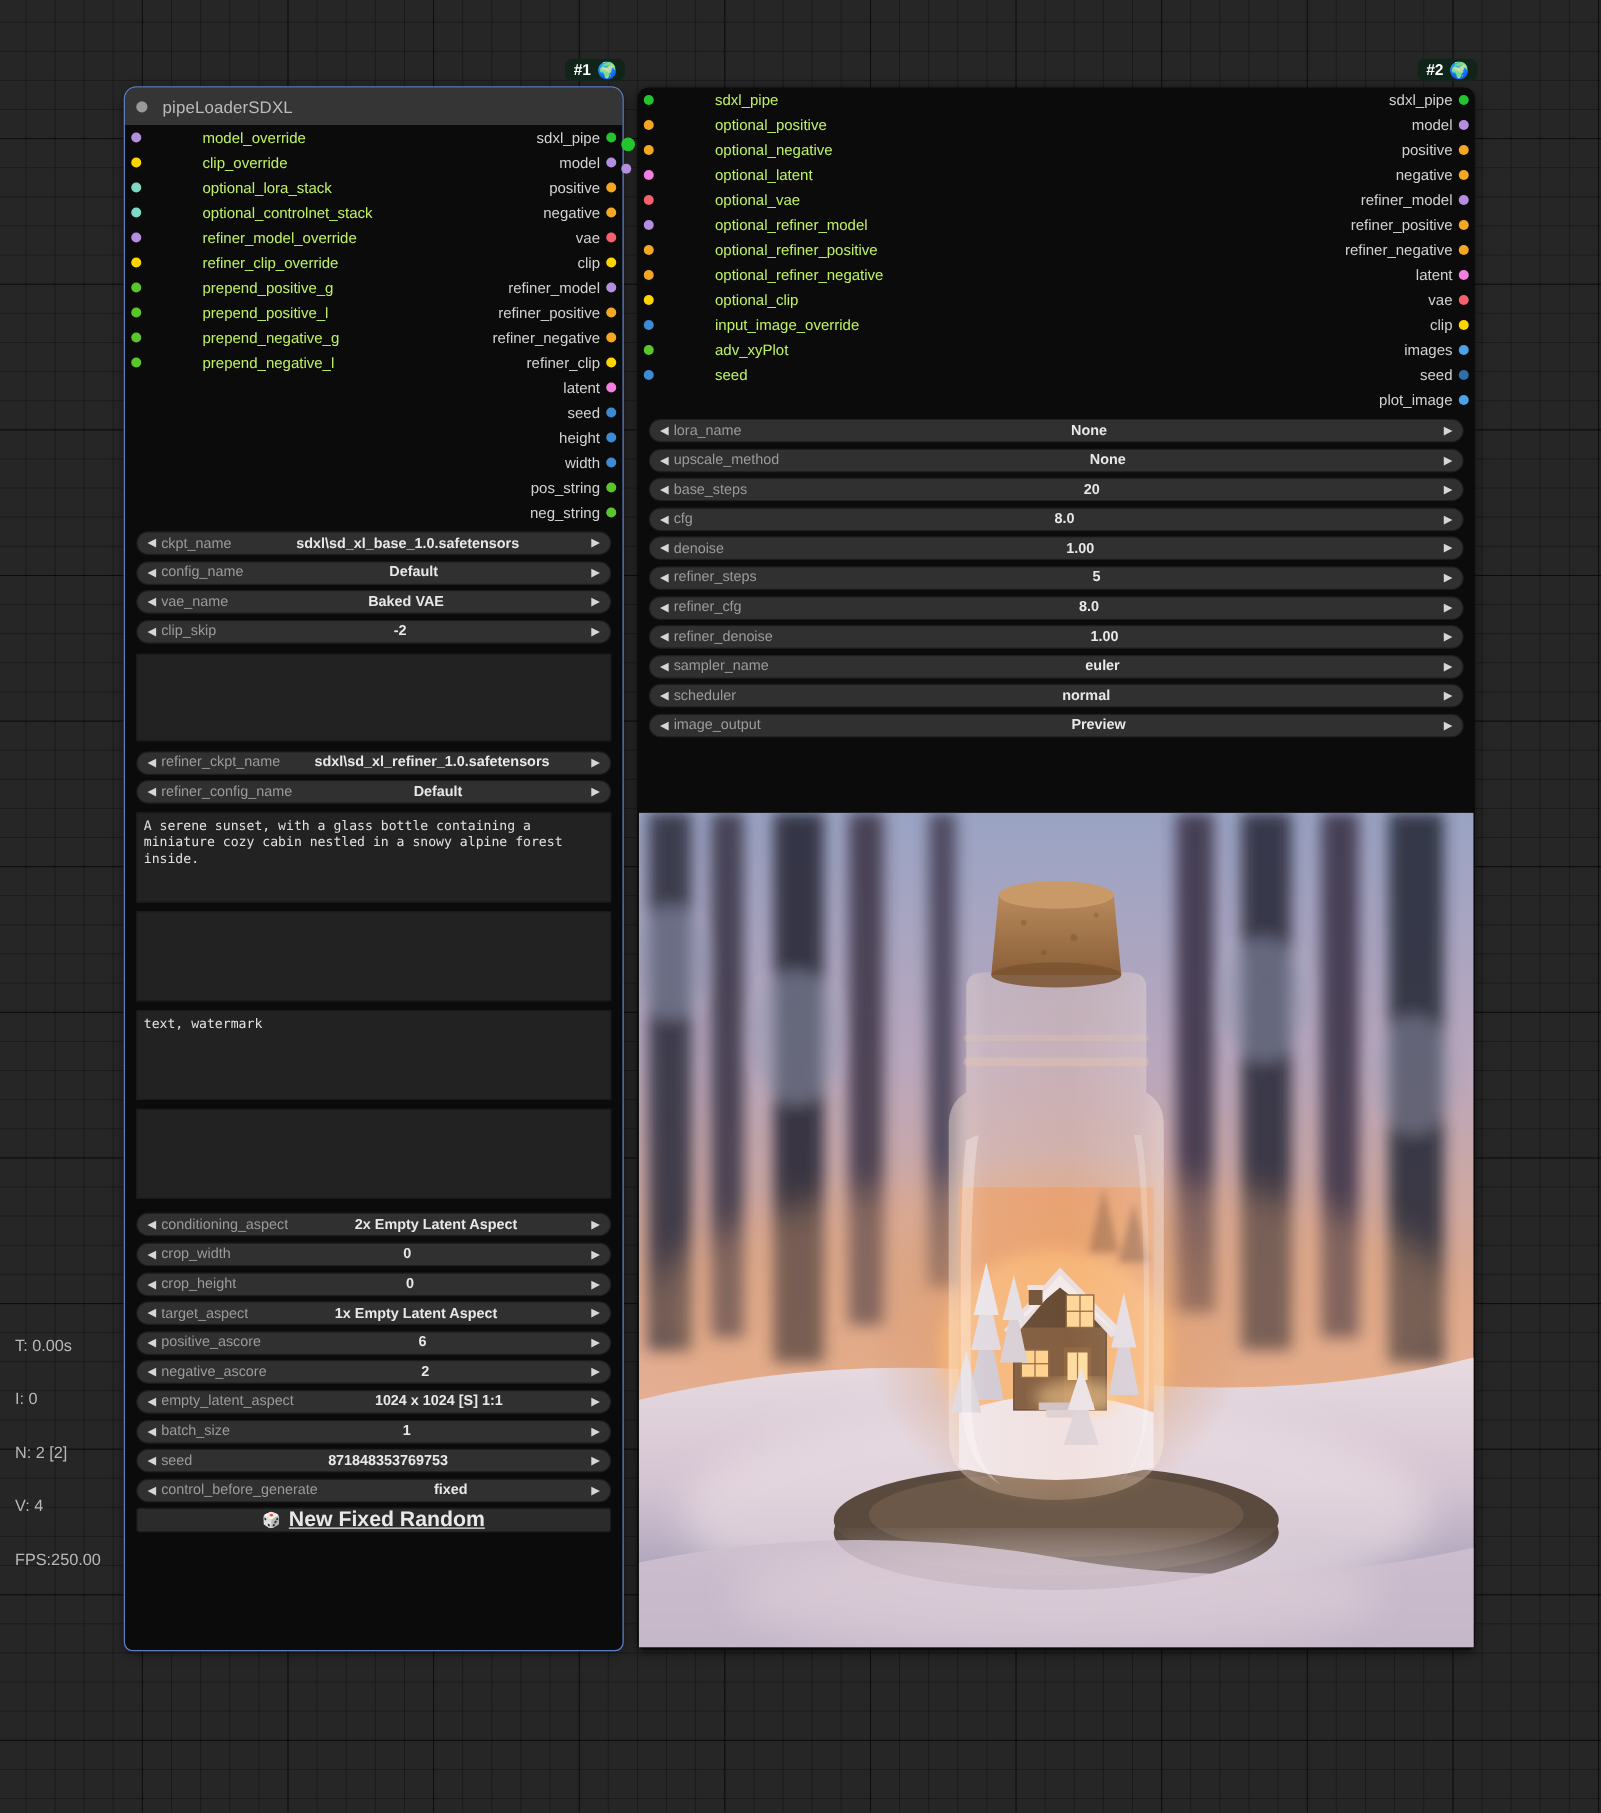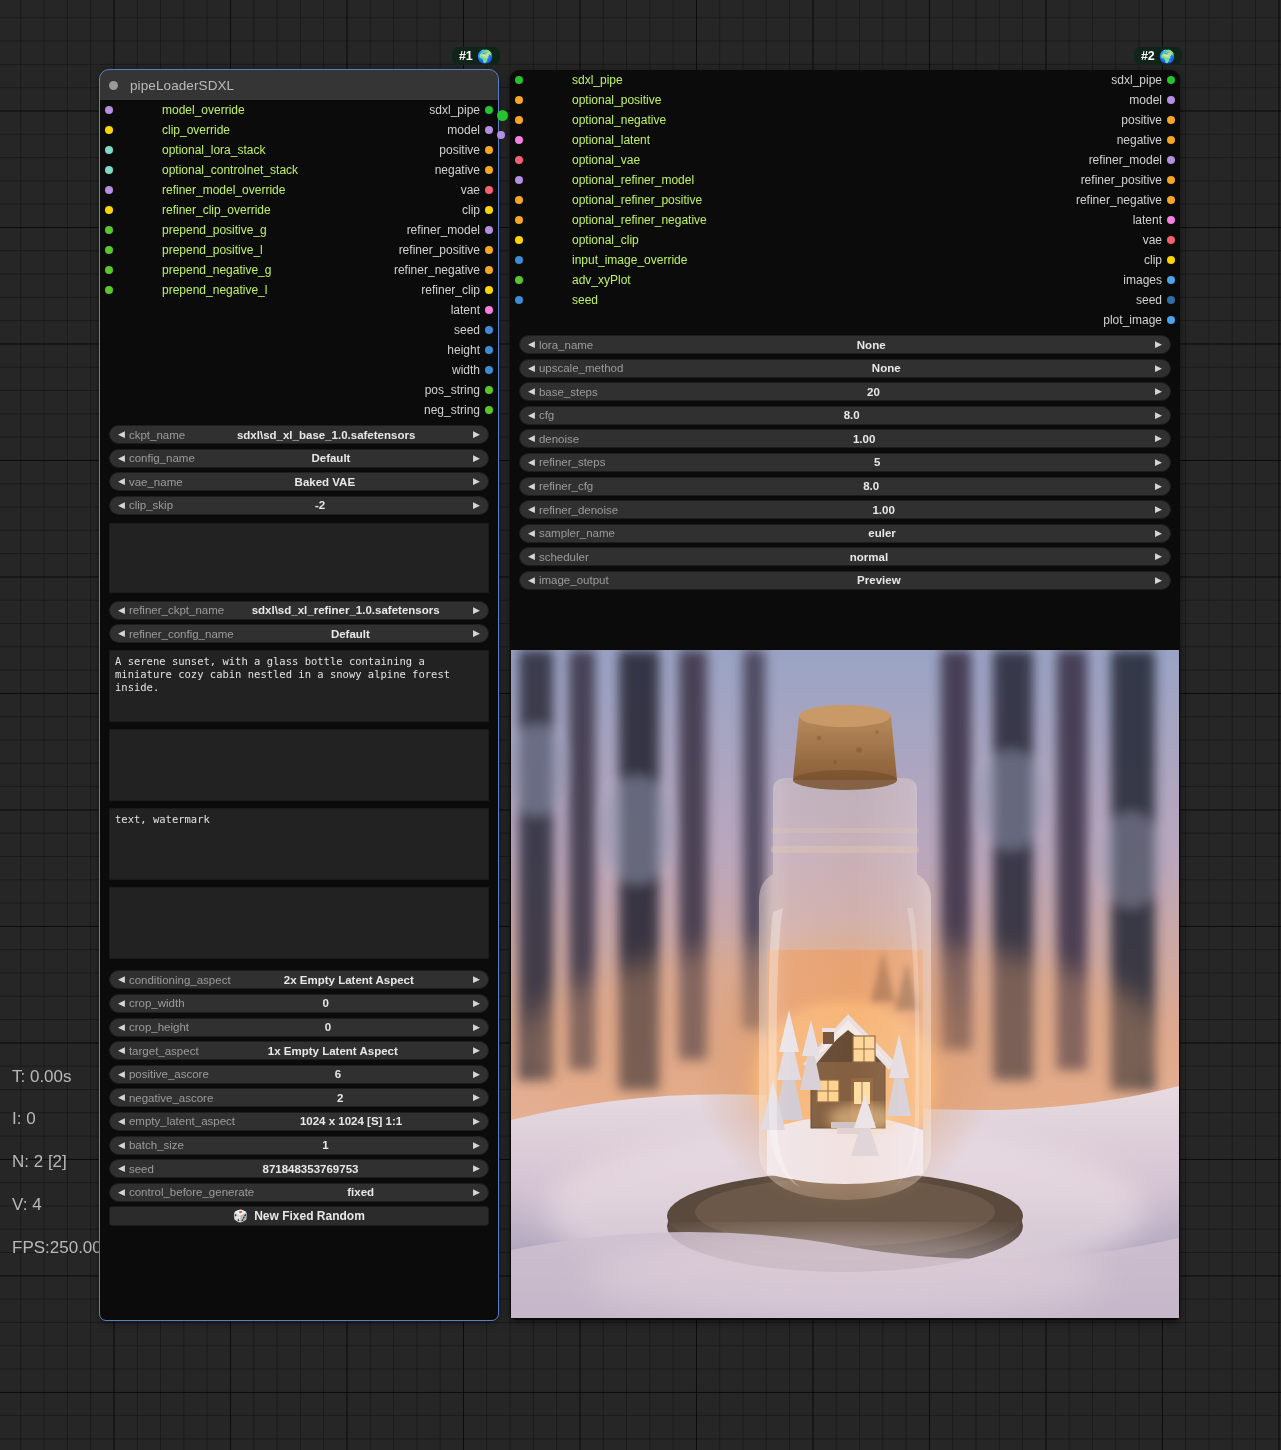--- a/index.html
+++ b/index.html
@@ -19,21 +19,21 @@
       linear-gradient(to right, rgba(0,0,0,0.55) 1px, transparent 1px),
       linear-gradient(to bottom, rgba(0,0,0,0.55) 1px, transparent 1px);
     background-size: 23.3px 23.3px, 23.3px 23.3px, 116.5px 116.5px, 116.5px 116.5px;
     background-position: -3px -6px, -3px -6px, -3px -6px, -3px -6px;
   }
 
   
   .stats {
     position: absolute;
     left: 12px; top: 1041px;
-    font-size: 17px;
+    font-size: 13px;
     line-height: 14.3px;
     color: #b9b9b9;
     white-space: pre;
   }
 
   
   .node {
     position: absolute;
     background: #0b0b0b;
     border-radius: 9px 9px 6px 6px;
@@ -132,21 +132,21 @@
     margin: 0 9px 4px 9px;
     background: #2b2b2b;
     border: 1px solid #1b1b1b;
     border-radius: 3px;
     display: flex; align-items: center; justify-content: center;
     gap: 6px;
     box-sizing: border-box;
   }
   .wbutton .dice { font-size: 12px; line-height: 1; }
   .wbutton .blabel {
-    font-size: 12px; color: #e8e8e8; font-weight: bold;
+    font-size: 17px; color: #e8e8e8; font-weight: bold; text-decoration: underline;
   }
 
   
   .textarea {
     margin: 0 9px 0 9px;
     background: #222222;
     border: 1px solid #1a1a1a;
     box-sizing: border-box;
     padding: 4px 5px;
     font-family: "DejaVu Sans Mono", monospace;

